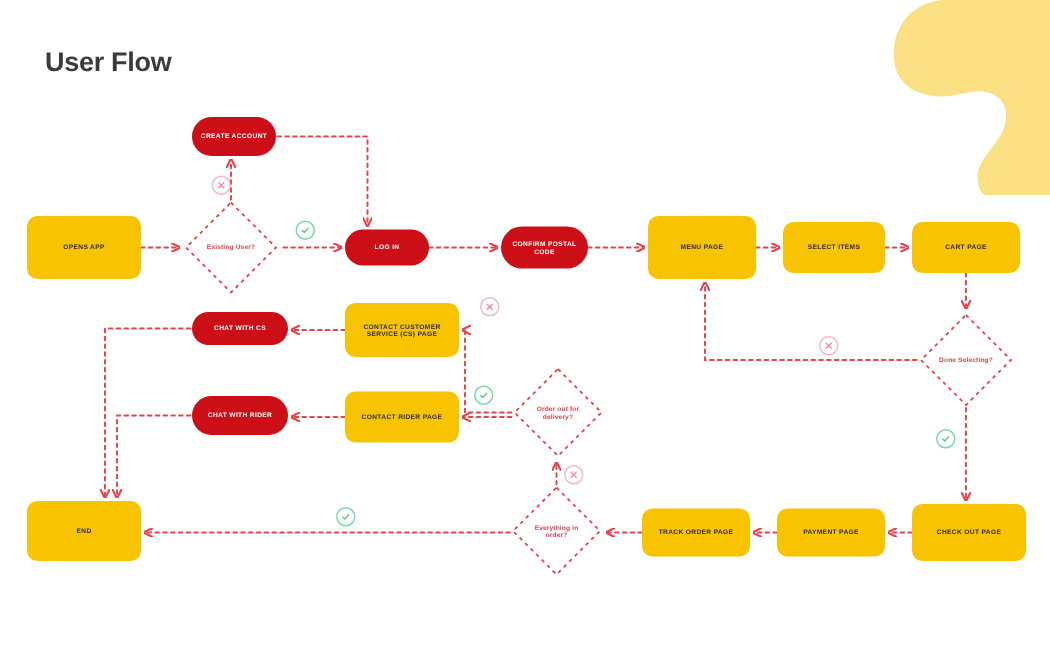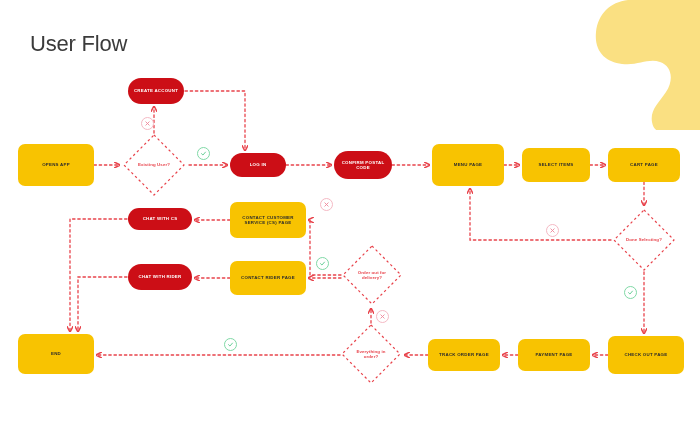--- a/index.html
+++ b/index.html
@@ -16,22 +16,22 @@
   }
   .blob{
     position:absolute;
     top:0;right:0;
     width:130px;height:130px;
     pointer-events:none;
   }
   .title{
     position:absolute;
     left:30px;top:31px;
-    font-size:22px;
-    font-weight:normal;
+    font-size:18px;
+    font-weight:bold;
     color:#3b3b3b;
     letter-spacing:-0.2px;
     font-family:"Liberation Sans", sans-serif;
   }
   .node{
     position:absolute;
     display:flex;
     align-items:center;
     justify-content:center;
     text-align:center;

